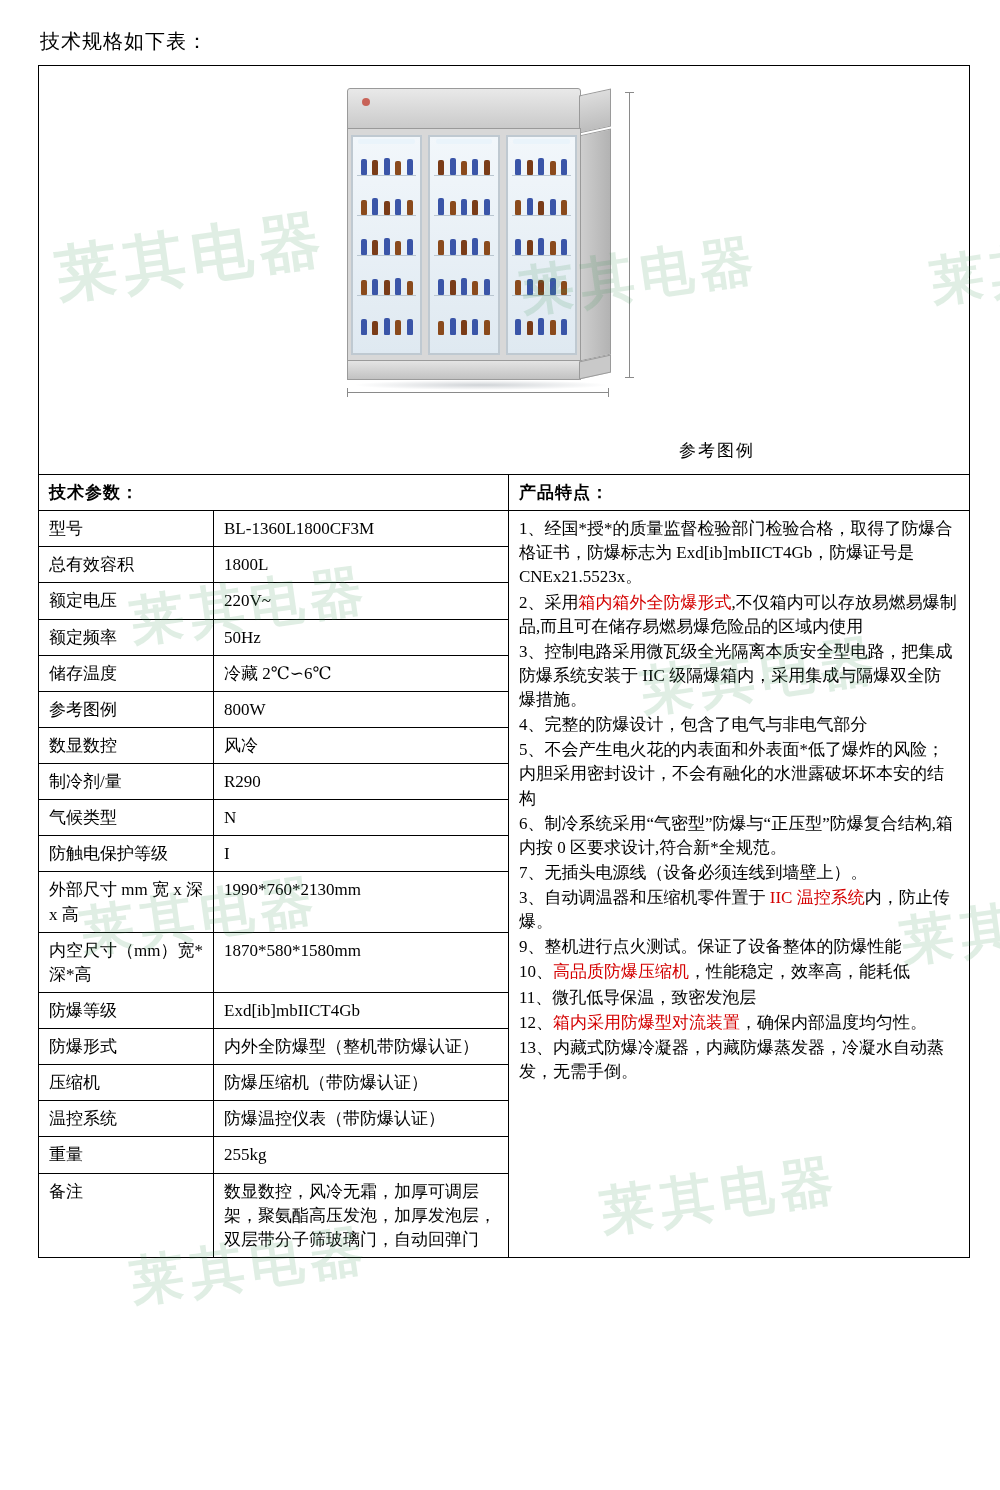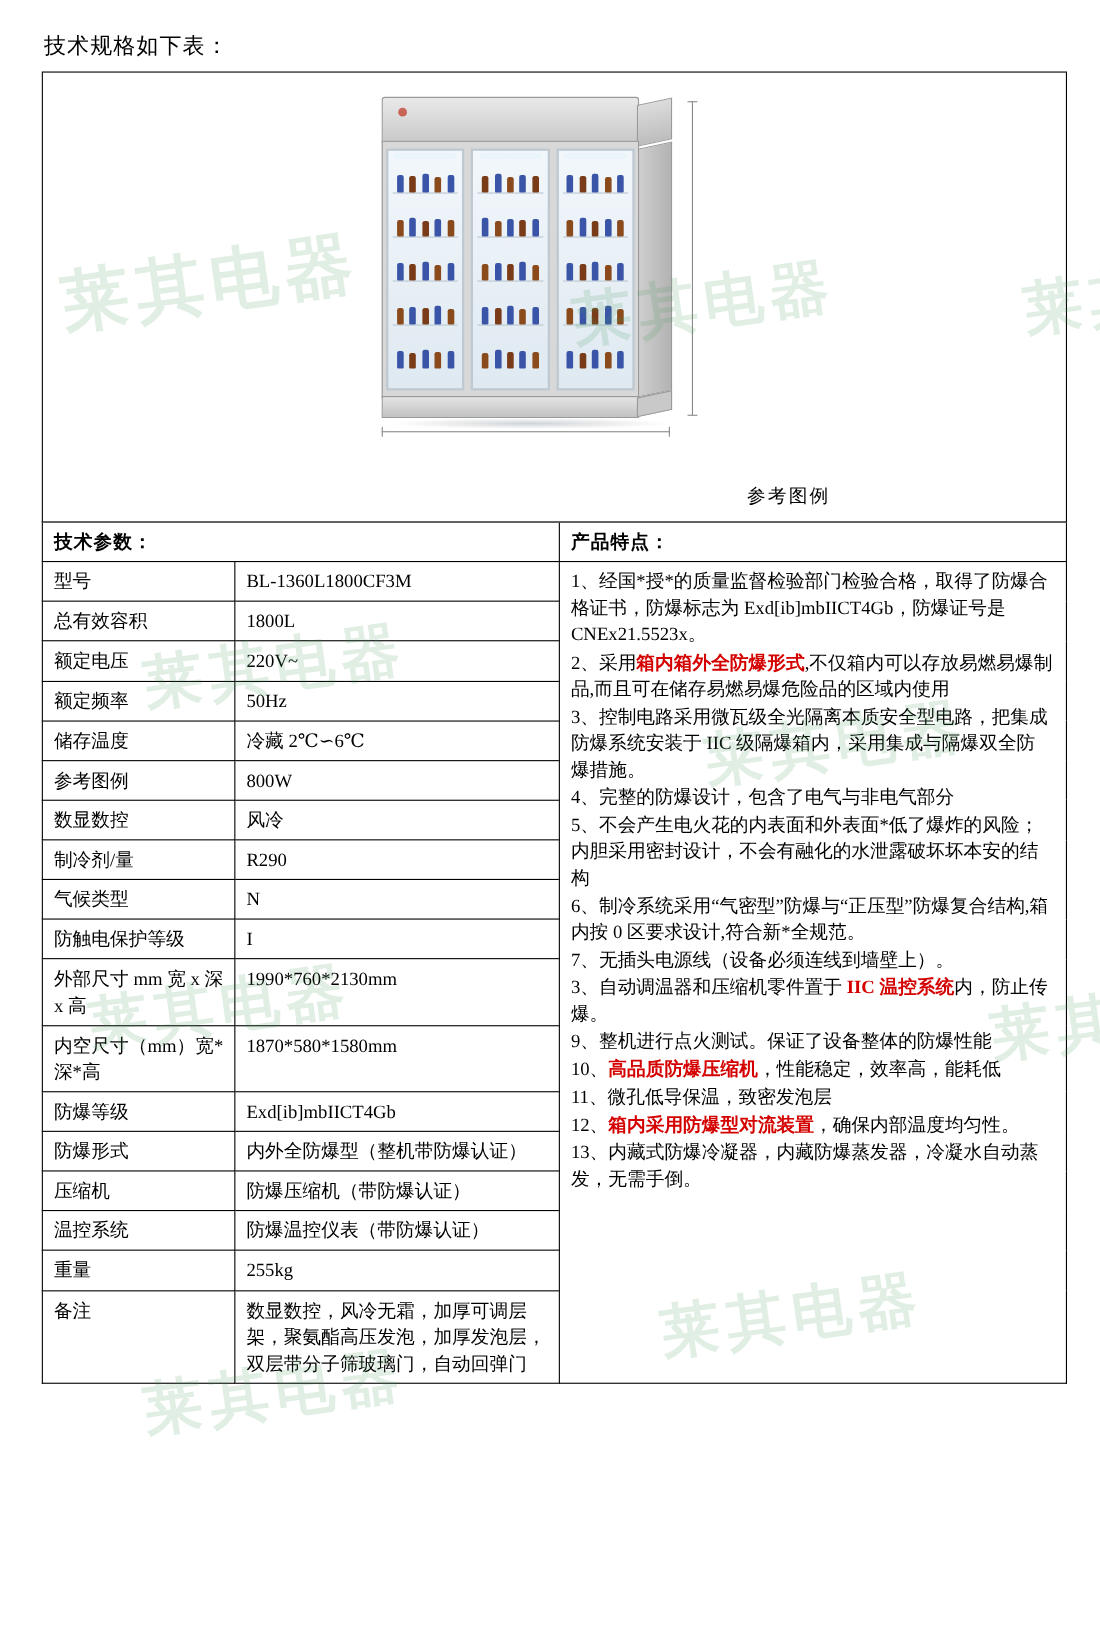--- a/index.html
+++ b/index.html
@@ -226,21 +226,21 @@
     font-size: 17px;
     line-height: 1.62;
     padding: 6px 12px 8px 10px !important;
   }
   .features p {
     margin: 0 0 1px 0;
     text-indent: 0;
   }
   .hl-b {
     color: #d40000;
-    font-weight: bold;
+    font-weight: normal;
   }
   
   .wm {
     position: absolute;
     font-family: "Liberation Sans", sans-serif;
     font-weight: bold;
     color: rgba(60,150,90,0.16);
     font-size: 62px;
     letter-spacing: 6px;
     transform: rotate(-8deg);

